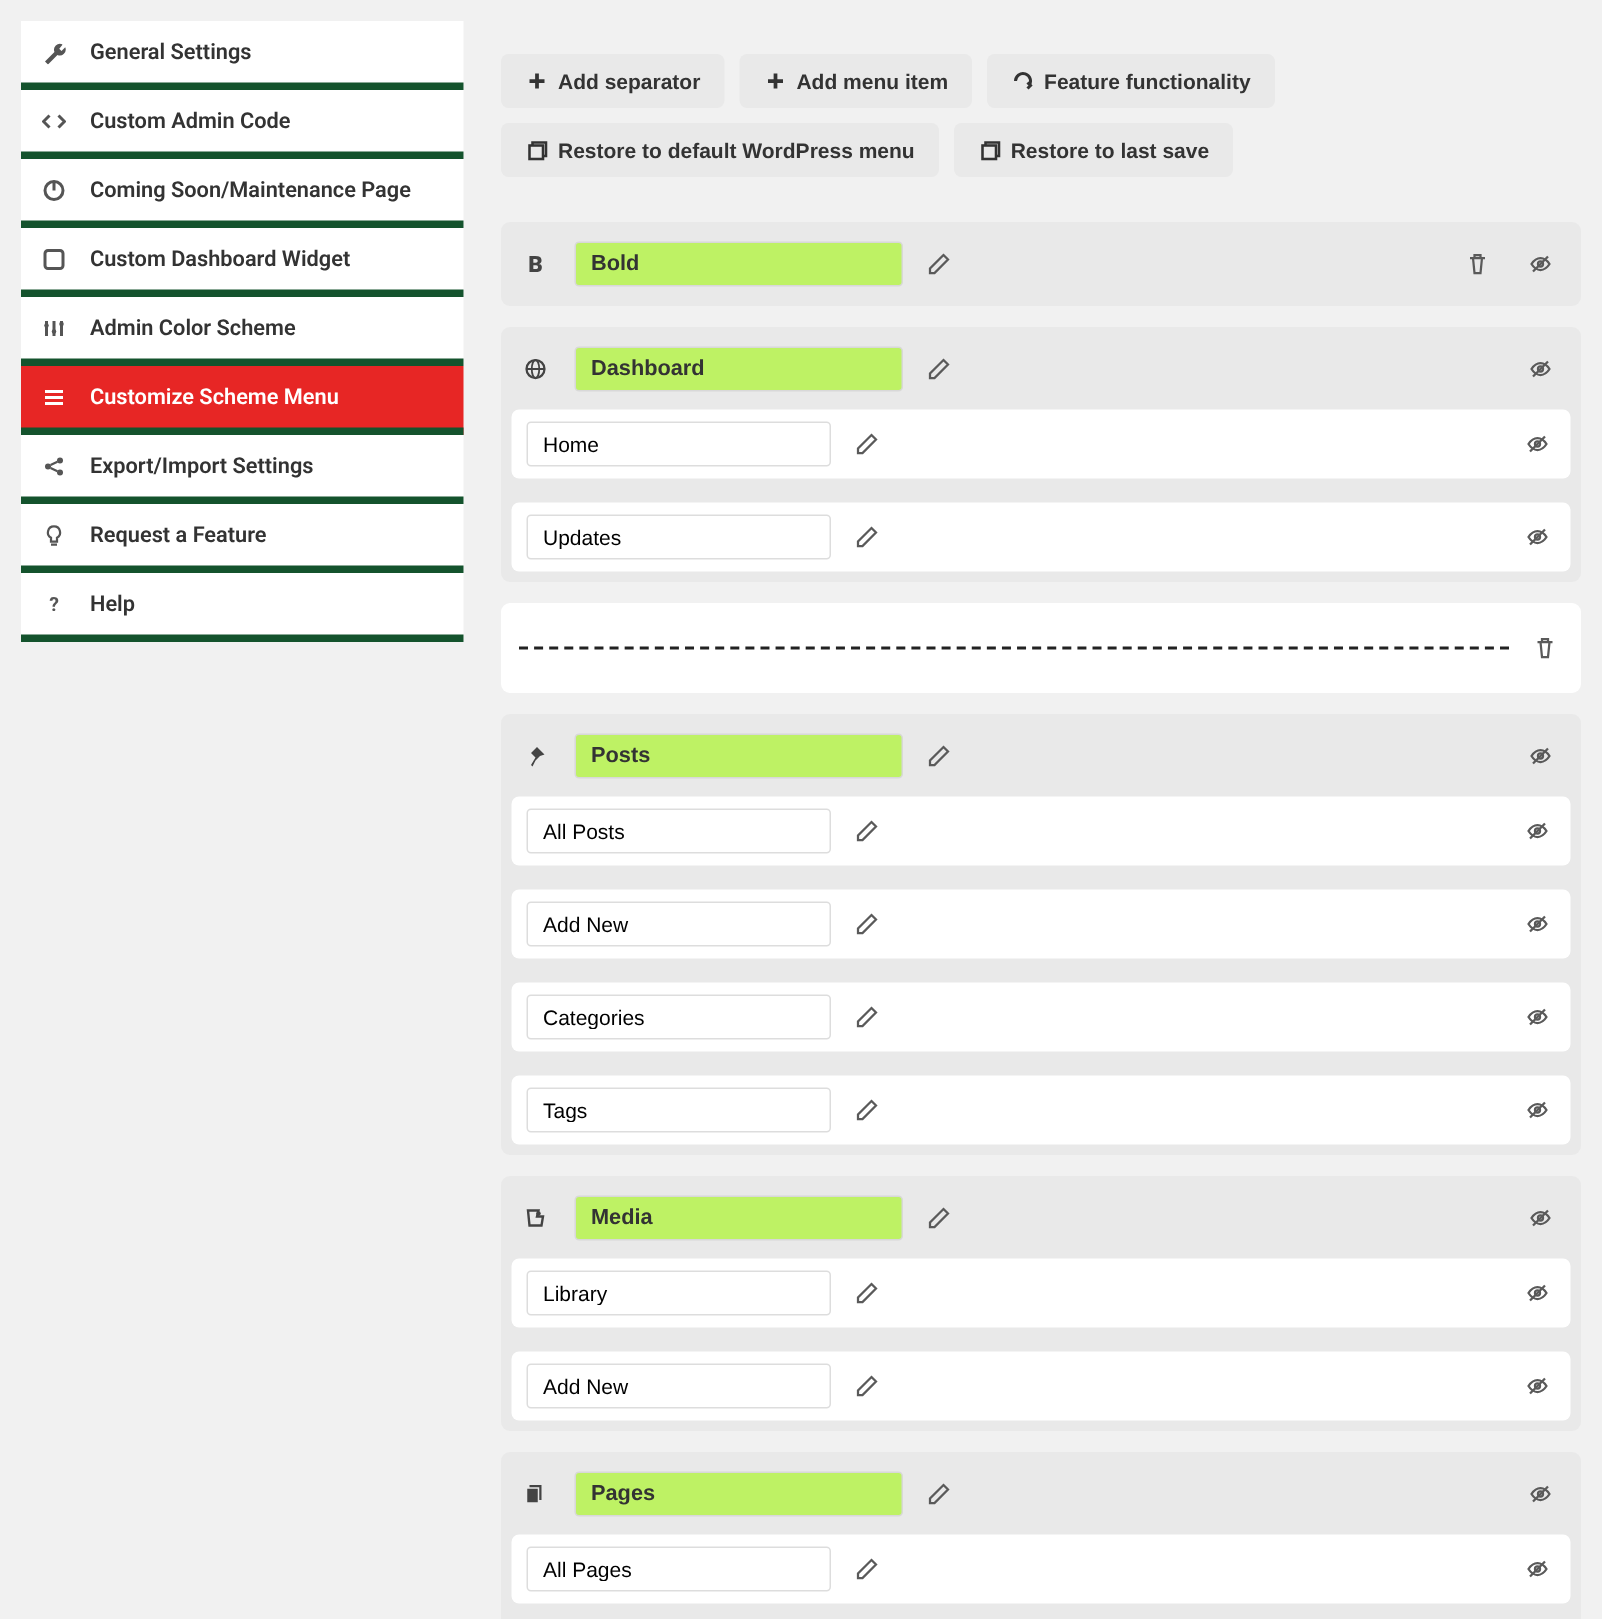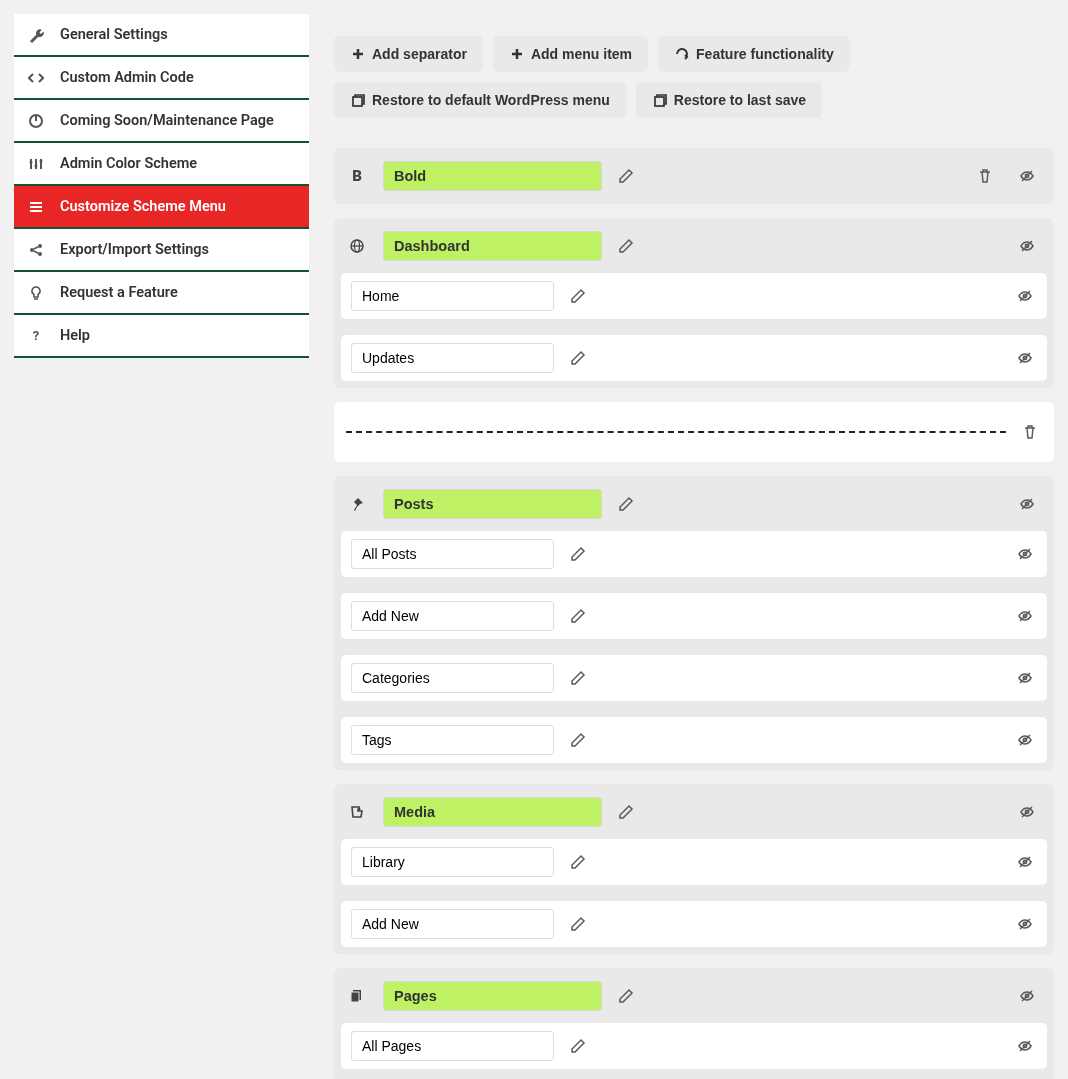--- a/index.html
+++ b/index.html
@@ -10,21 +10,21 @@
       color: #2c2c2c;
     }
     .layout { display: flex; gap: 25px; padding: 14px; }
     .sidebar { width: 295px; flex-shrink: 0; }
     .sidebar-item {
       display: flex;
       align-items: center;
       gap: 14px;
       padding: 12px 14px;
       background: #fff;
-      border-bottom: 2px solid #14532d;
+      border-bottom: 5px solid #14532d;
       cursor: pointer;
       font-weight: 600;
       font-size: 14.5px;
       color: #333;
     }
     .sidebar-item.active {
       background: #e72625;
       color: #fff;
     }
     .sidebar-item .icon { width: 18px; text-align: center; color: #555; flex-shrink:0;}
@@ -137,20 +137,28 @@
     <span>Custom Admin Code</span>
       </div>
       <div class="sidebar-item">
     <span class="icon">
           <svg viewBox="0 0 16 16" class="" fill="currentColor">
             <circle cx="8" cy="8" r="6" fill="none" stroke="currentColor" stroke-width="2"></circle>
             <line x1="8" y1="2" x2="8" y2="8" stroke="currentColor" stroke-width="2"></line>
           </svg>
         </span>
     <span>Coming Soon/Maintenance Page</span>
+      </div>
+      <div class="sidebar-item">
+    <span class="icon">
+          <svg viewBox="0 0 16 16" class="" fill="currentColor">
+            <rect x="2" y="2" width="12" height="12" rx="2" fill="none" stroke="currentColor" stroke-width="2"></rect>
+          </svg>
+        </span>
+    <span>Custom Dashboard Widget</span>
       </div>
       <div class="sidebar-item">
     <span class="icon">
           <svg viewBox="0 0 16 16" class="" fill="currentColor">
             <path d="M3 3v10M8 3v10M13 3v10" stroke="currentColor" stroke-width="2"></path>
             <circle cx="3" cy="6" r="1.5"></circle>
             <circle cx="8" cy="10" r="1.5"></circle>
             <circle cx="13" cy="5" r="1.5"></circle>
           </svg>
         </span>

